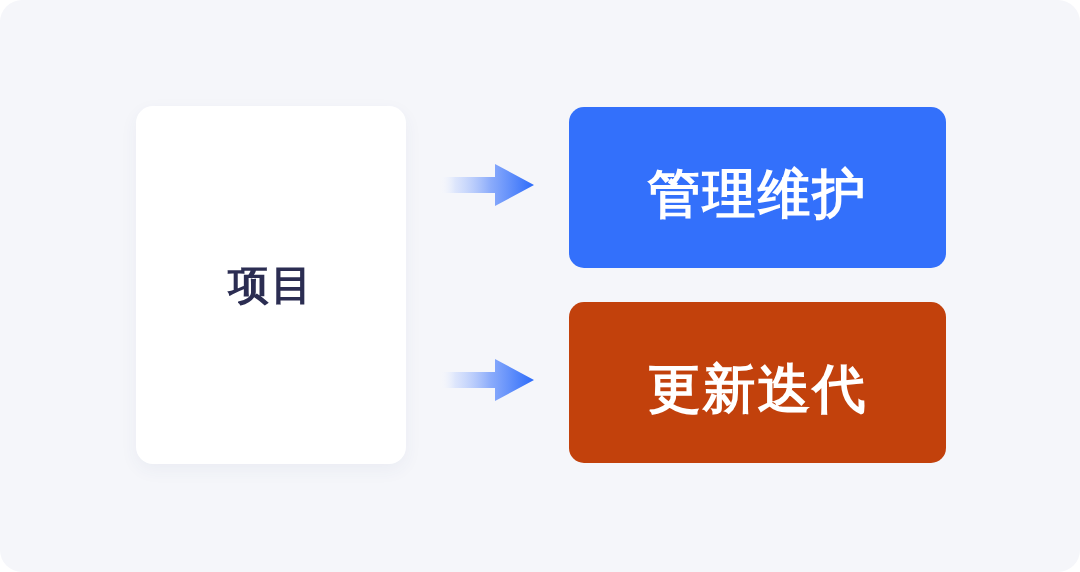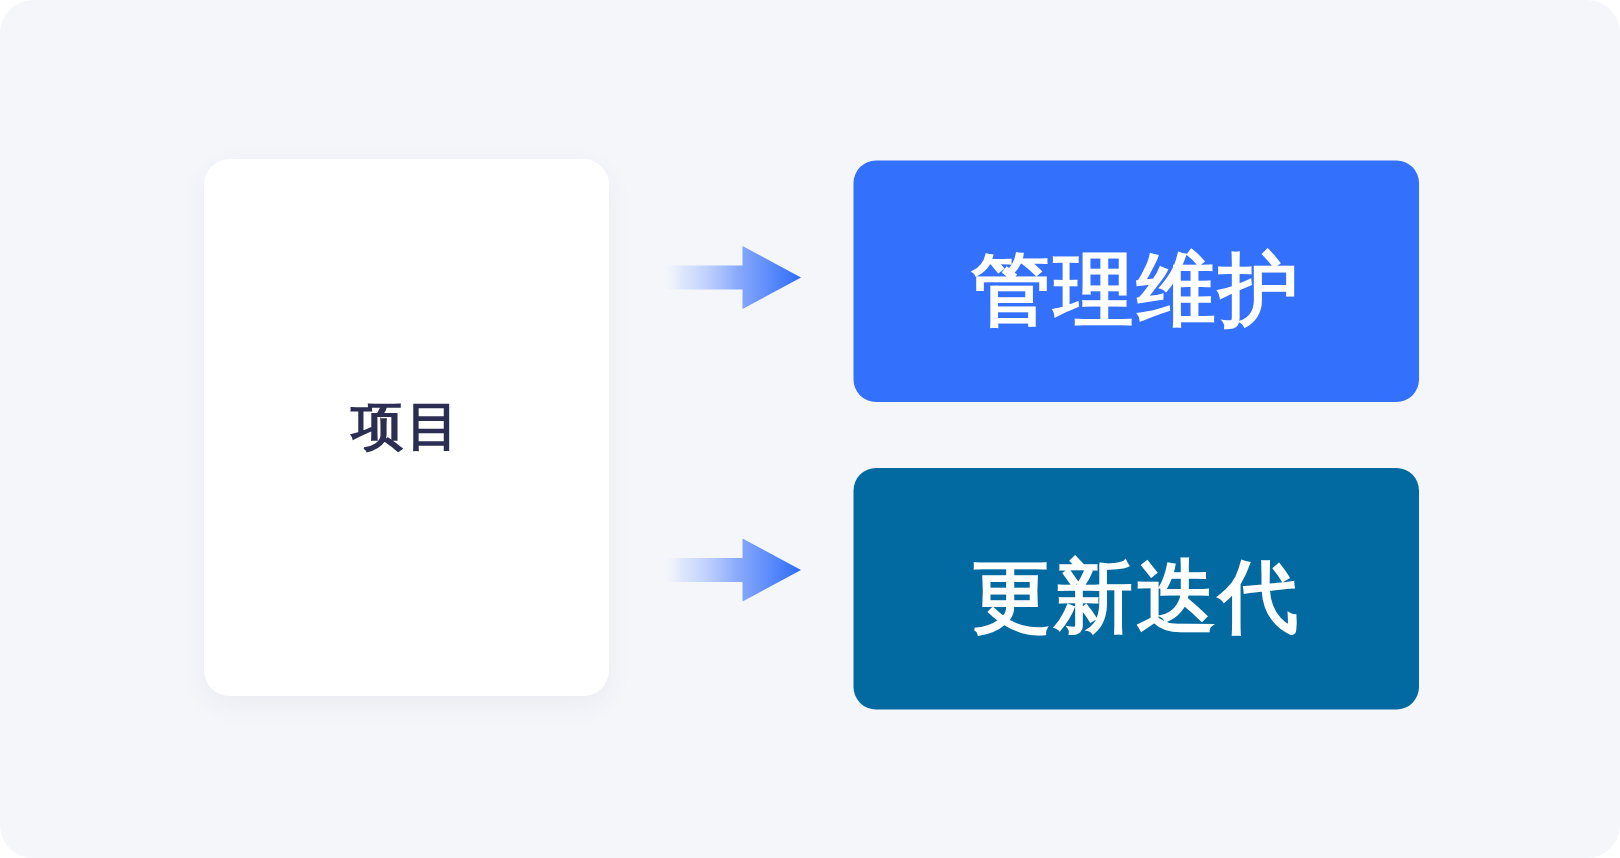--- a/index.html
+++ b/index.html
@@ -33,21 +33,21 @@
     background: #ffffff;
     border-radius: 17px;
     box-shadow: 0 6px 18px rgba(60, 70, 120, 0.055);
     display: flex;
     flex-direction: column;
     align-items: center;
     justify-content: center;
   }
   #source-card .src-line {
     color: #2b2d52;
-    font-size: 35px;
+    font-size: 41px;
     font-weight: 700;
     letter-spacing: 2px;
     line-height: 66px;
     white-space: nowrap;
     text-align: center;
   }
 
   
   .arrow {
     position: absolute;
@@ -62,21 +62,21 @@
     position: absolute;
     left: 569px;
     width: 377px;
     height: 161px;
     border-radius: 15px;
     display: flex;
     align-items: center;
     justify-content: center;
   }
   #outcome-box-0 { top: 107px; background: #3370fb; }
-  #outcome-box-1 { top: 312px; background: #0369a1; }
+  #outcome-box-1 { top: 302px; background: #c2410c; }
 
   .outcome-label {
     color: #ffffff;
     font-size: 53px;
     font-weight: 700;
     letter-spacing: 2px;
     white-space: nowrap;
     line-height: 1;
     margin-top: 12px;
   }

